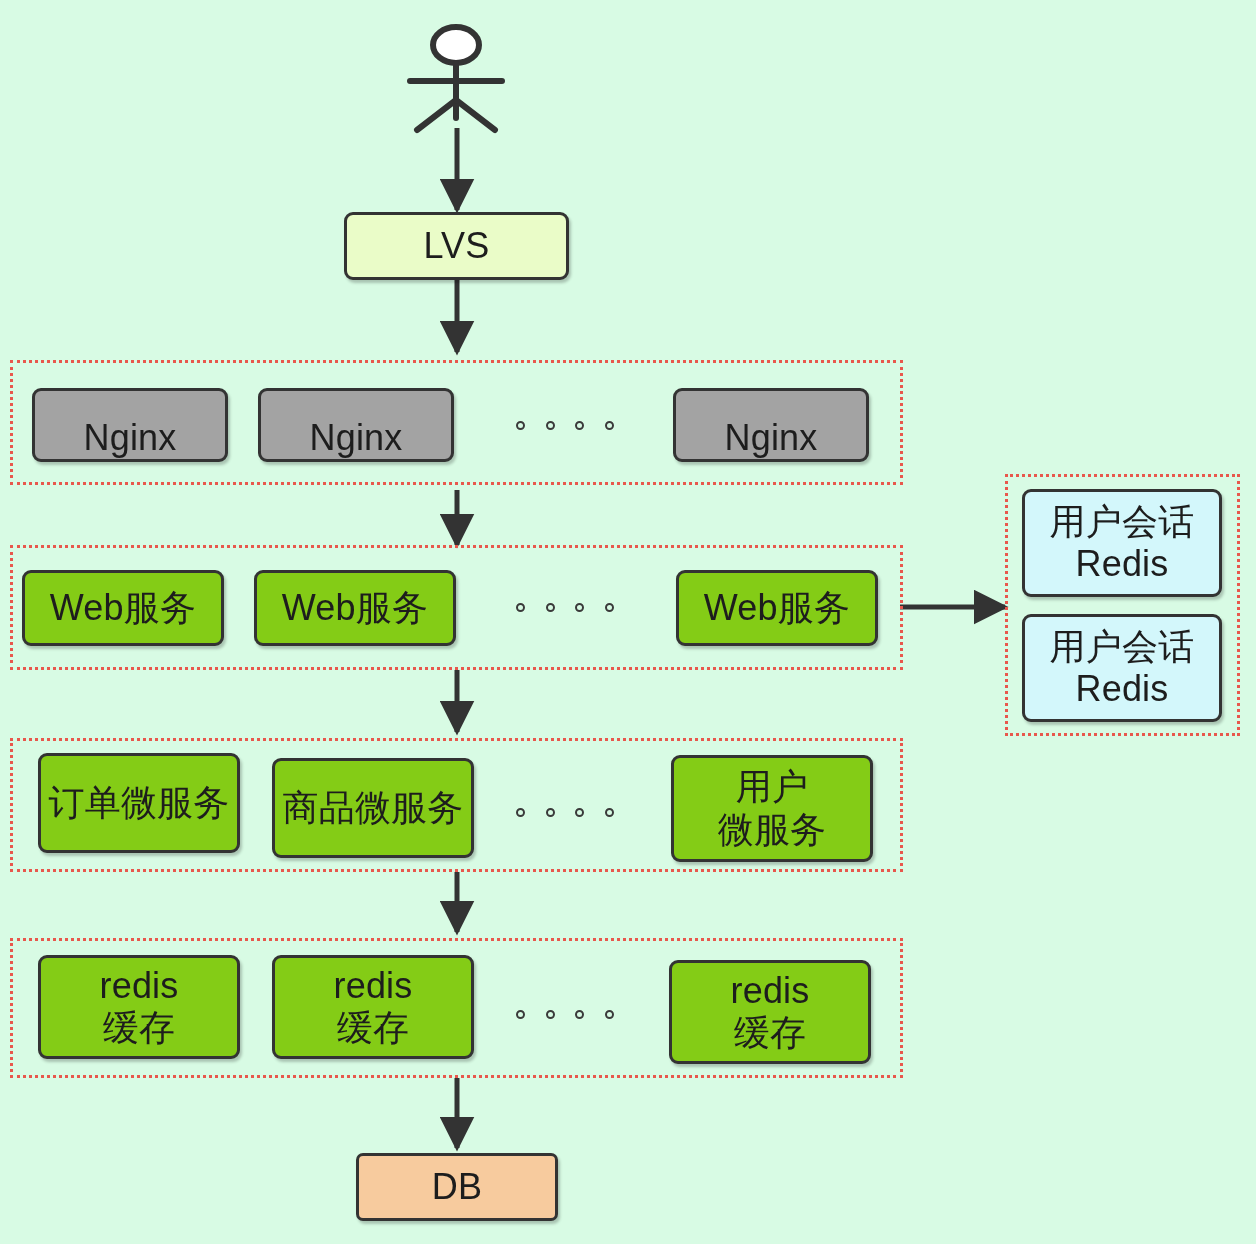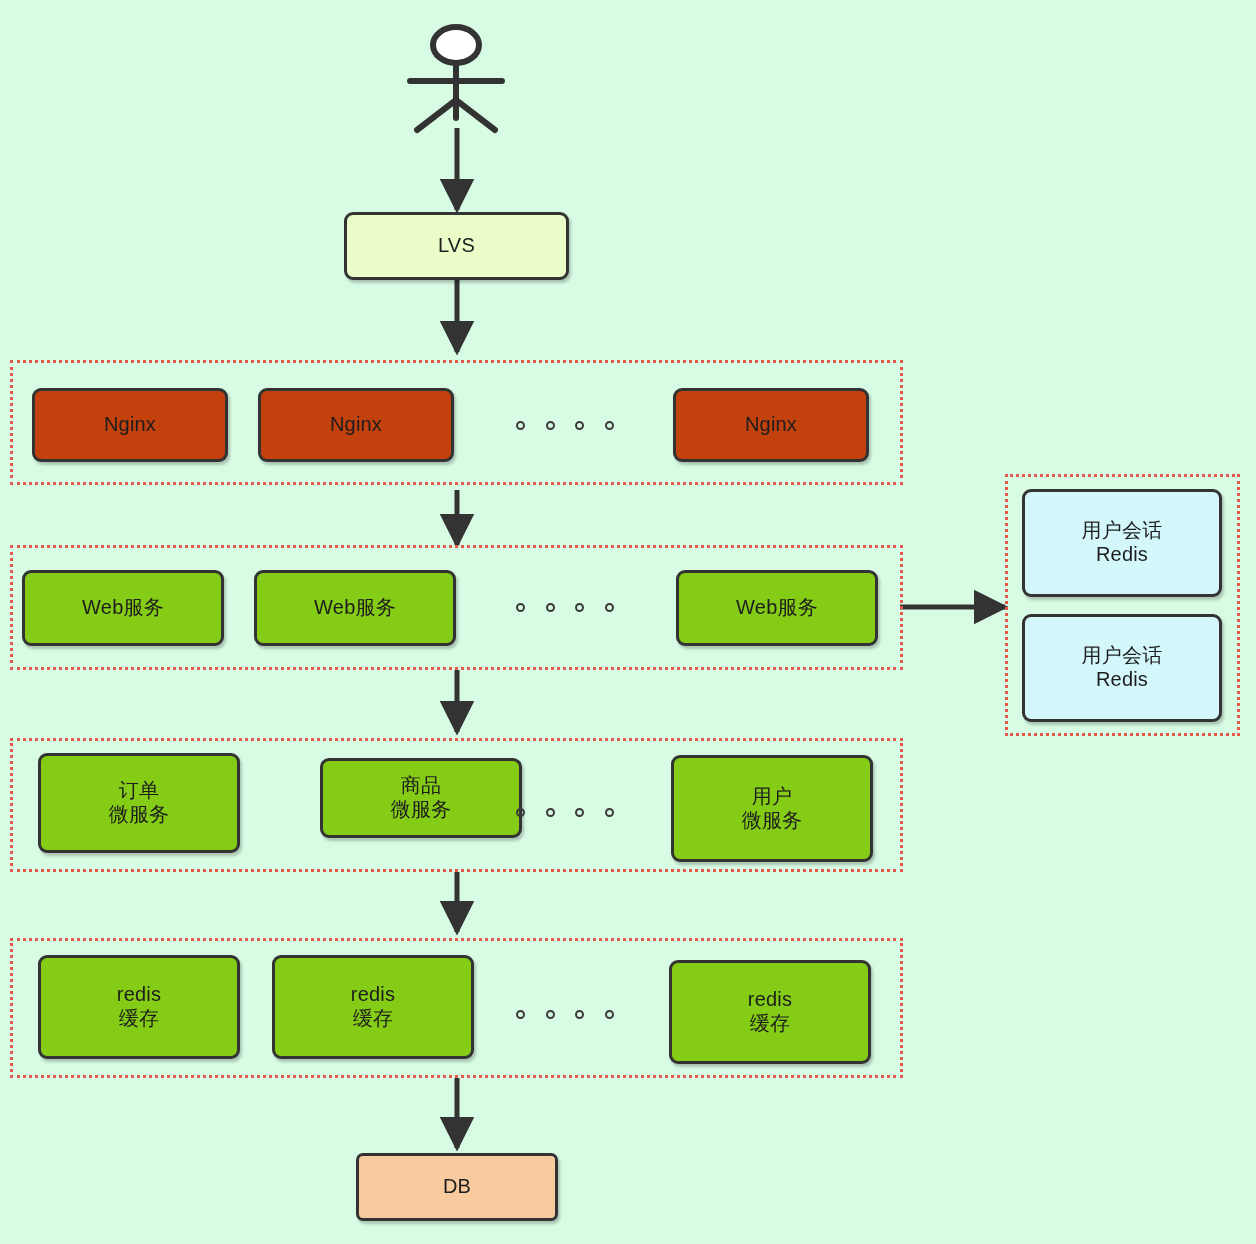--- a/index.html
+++ b/index.html
@@ -35,29 +35,29 @@
   .node {
     position: absolute;
     box-sizing: border-box;
     border: 3px solid #333333;
     border-radius: 9px;
     display: flex;
     align-items: center;
     justify-content: center;
     text-align: center;
     color: #1d1d1d;
-    font-size: 20px;
+    font-size: 36px;
     line-height: 1.18;
     letter-spacing: 0.2px;
     box-shadow: 2px 3px 3px rgba(0,0,0,0.22);
   }
   .node .lbl { display: block; }
 
   .fill-lvs   { background: #eafcc8; }
-  .fill-nginx { background: #c2410c; }
+  .fill-nginx { background: #a3a3a3; align-items: flex-end; }
   .fill-green { background: #84cc16; }
   .fill-blue  { background: #d3f7fb; text-align: center; }
   .fill-db    { background: #f7cb9e; border-radius: 7px; }
 
   
   .dots {
     position: absolute;
     display: flex;
     align-items: center;
     justify-content: space-between;
@@ -148,25 +148,25 @@
     <span class="lbl">用户会话</span>
     <span class="lbl">Redis</span>
   </div>
   <div class="node fill-blue" style="left:1022px; top:614px; width:200px; height:108px; flex-direction:column;">
     <span class="lbl">用户会话</span>
     <span class="lbl">Redis</span>
   </div>
 
   <div class="group" style="left:10px; top:738px; width:893px; height:134px;"></div>
 
-  <div class="node fill-green" style="left:38px; top:753px; width:202px; height:100px; flex-direction:column;">
+  <div class="node fill-green" style="left:38px; top:753px; width:202px; height:100px; flex-direction:row;">
     <span class="lbl">订单</span>
     <span class="lbl">微服务</span>
   </div>
-  <div class="node fill-green" style="left:272px; top:758px; width:202px; height:80px; flex-direction:column;margin-left:48px;">
+  <div class="node fill-green" style="left:272px; top:758px; width:202px; height:100px; flex-direction:row;">
     <span class="lbl">商品</span>
     <span class="lbl">微服务</span>
   </div>
   <div class="dots" style="left:516px; top:806px; width:98px; height:12px;">
     <i></i>
     <i></i>
     <i></i>
     <i></i>
   </div>
   <div class="node fill-green" style="left:671px; top:755px; width:202px; height:107px; flex-direction:column;">

